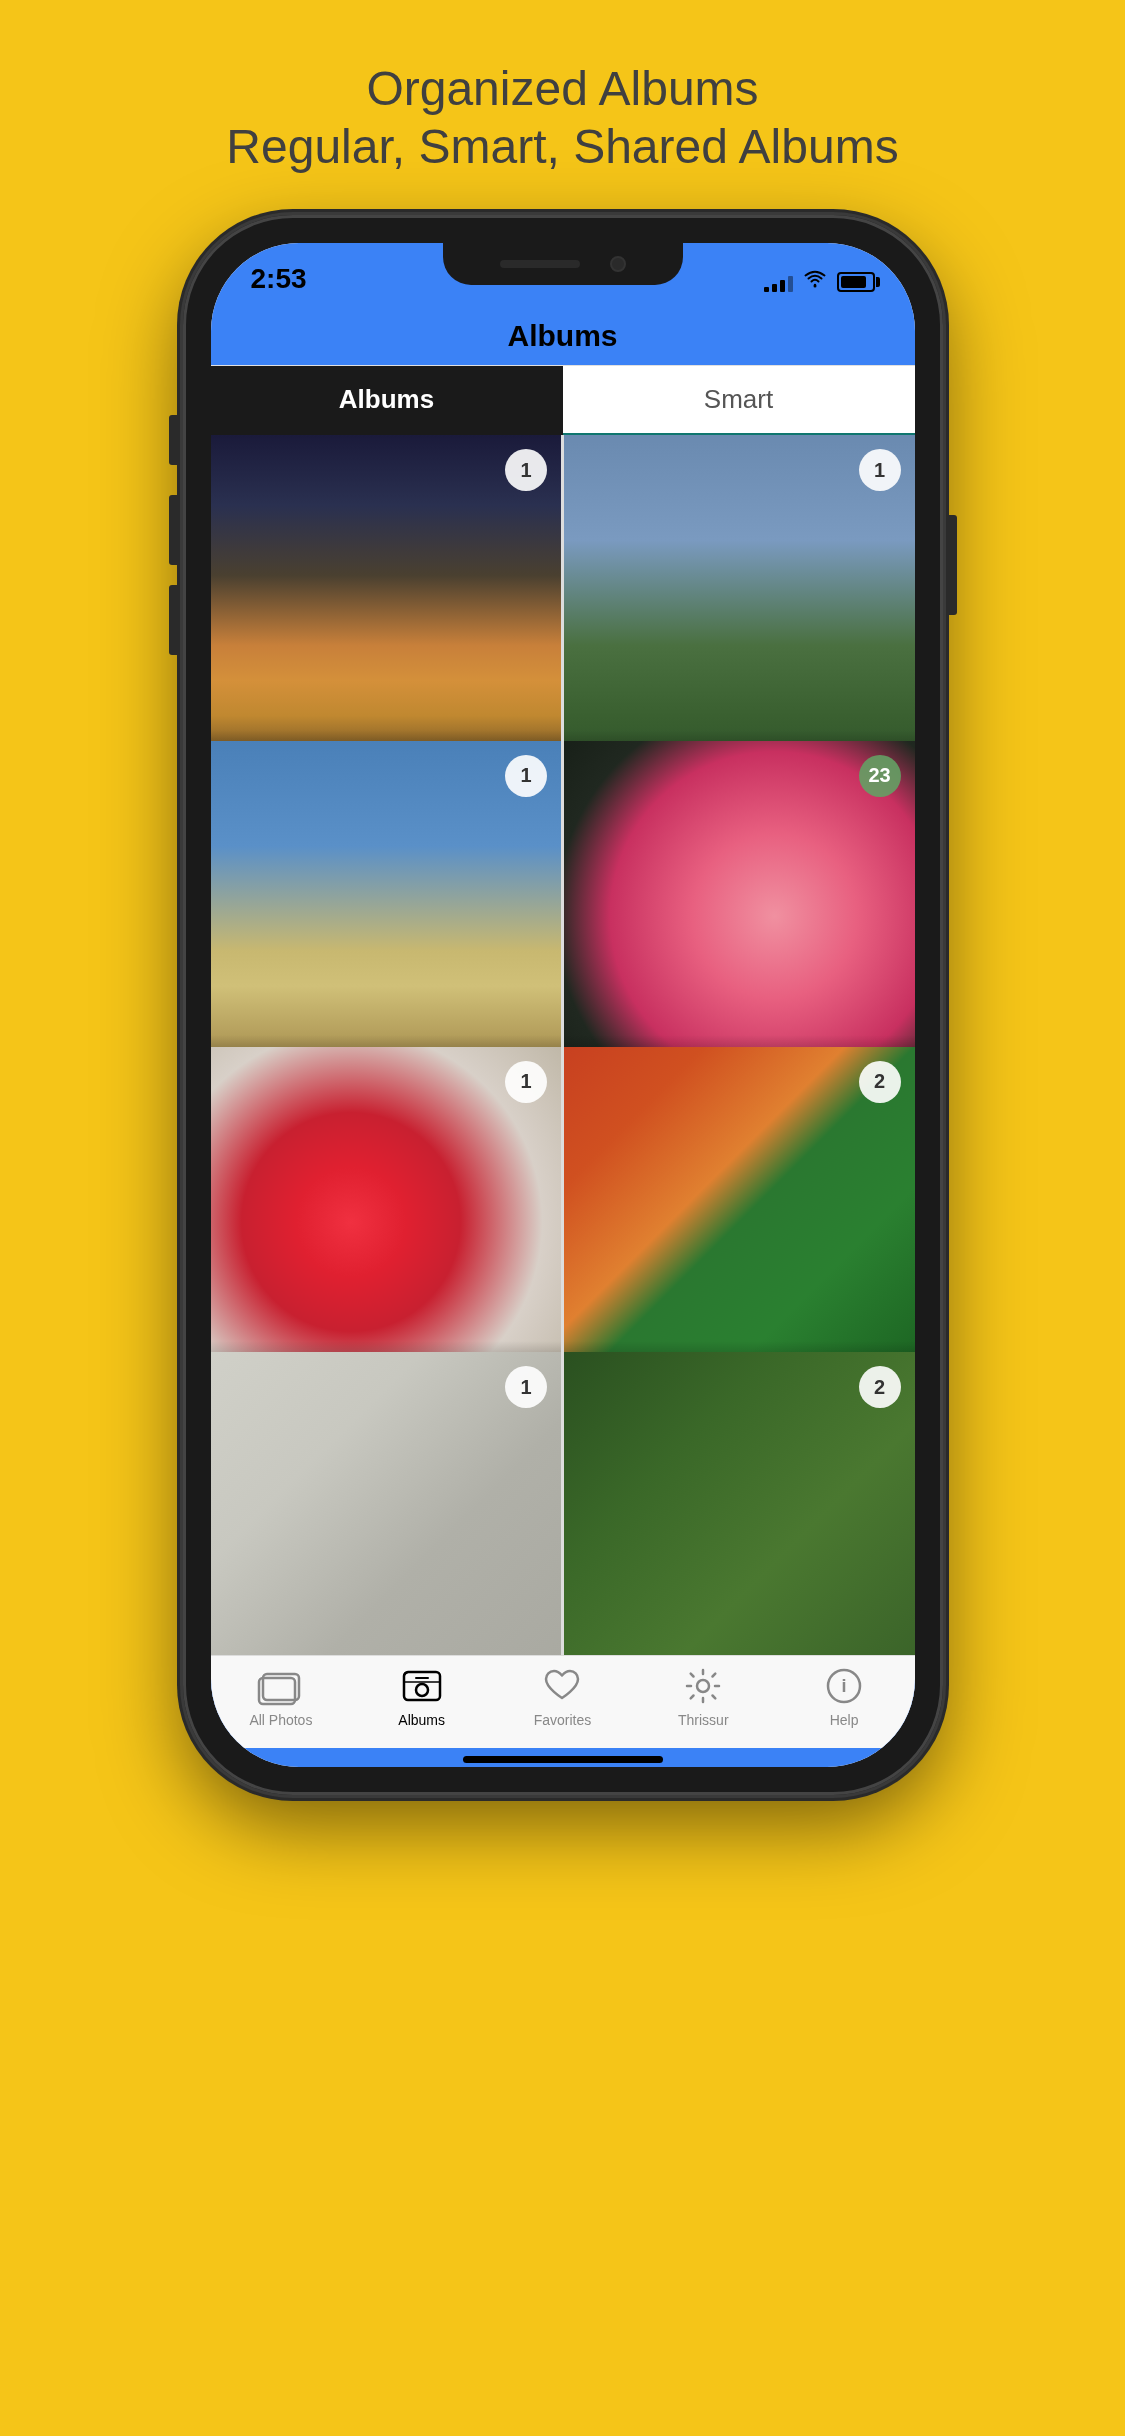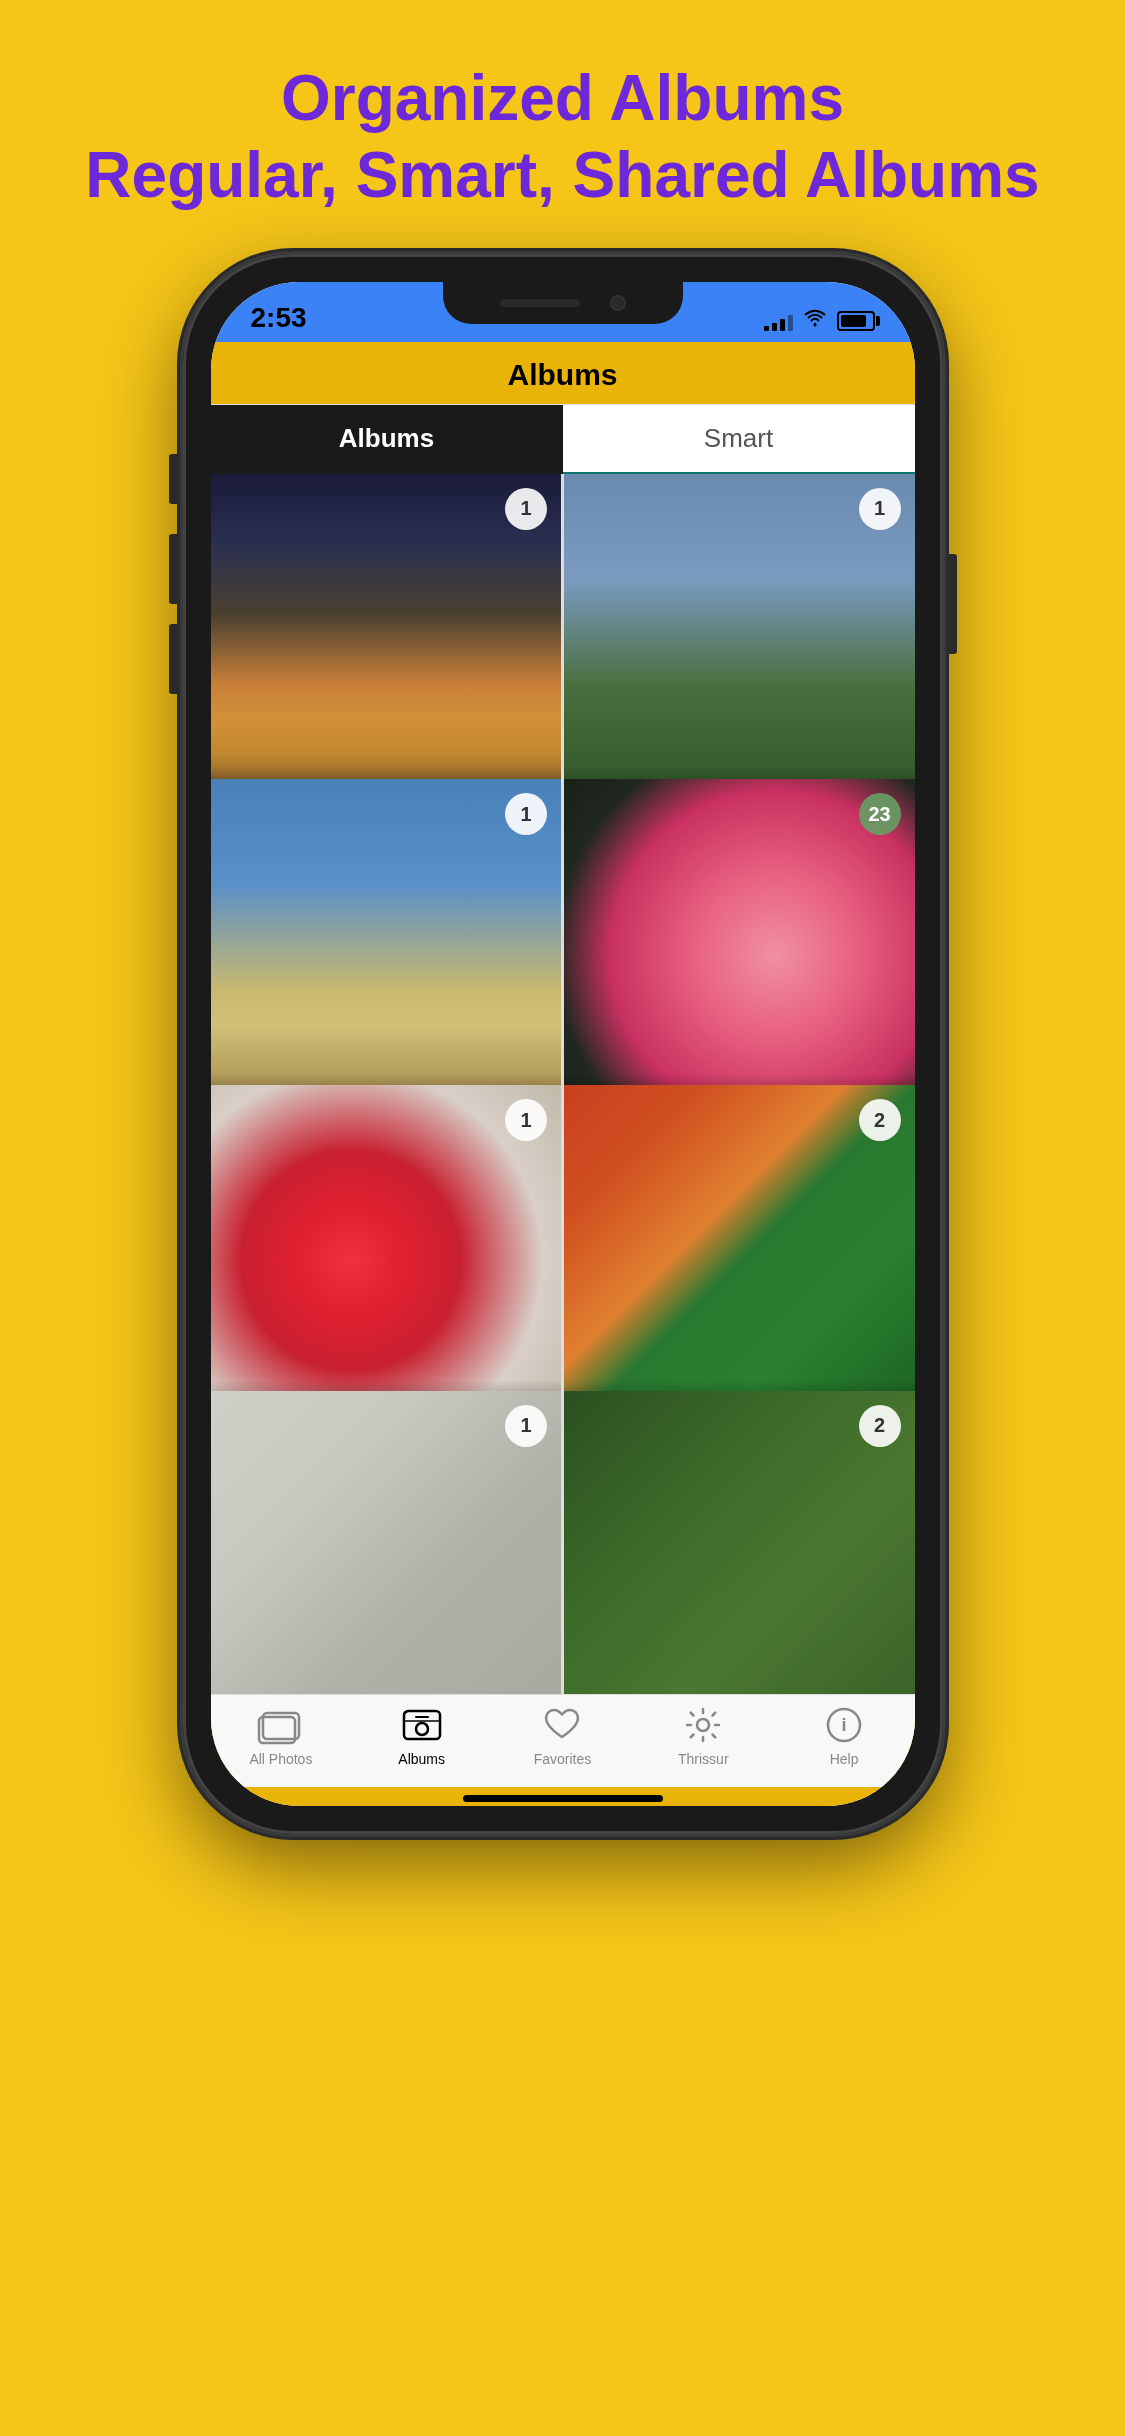--- a/index.html
+++ b/index.html
@@ -15,23 +15,23 @@
       align-items: center;
     }
 
     .promo-text {
       text-align: center;
       margin-top: 60px;
       margin-bottom: 40px;
     }
 
     .promo-text h1 {
-      font-size: 64px;
-      font-weight: 700;
-      color: #6d28d9;
+      font-size: 48px;
+      font-weight: 400;
+      color: #404040;
       line-height: 1.2;
     }
 
     .phone-container {
       position: relative;
       width: 760px;
       height: 1580px;
     }
 
     
@@ -202,21 +202,21 @@
       background: #000;
       border-radius: 2px;
     }
 
     
     .app-content {
       flex: 1;
       display: flex;
       flex-direction: column;
       overflow: hidden;
-      background: #eab308;
+      background: #3b82f6;
     }
 
     
     .nav-title {
       text-align: center;
       padding: 16px 0 12px;
       font-size: 30px;
       font-weight: 600;
       color: #000;
       border-bottom: 1px solid #e0e0e0;

